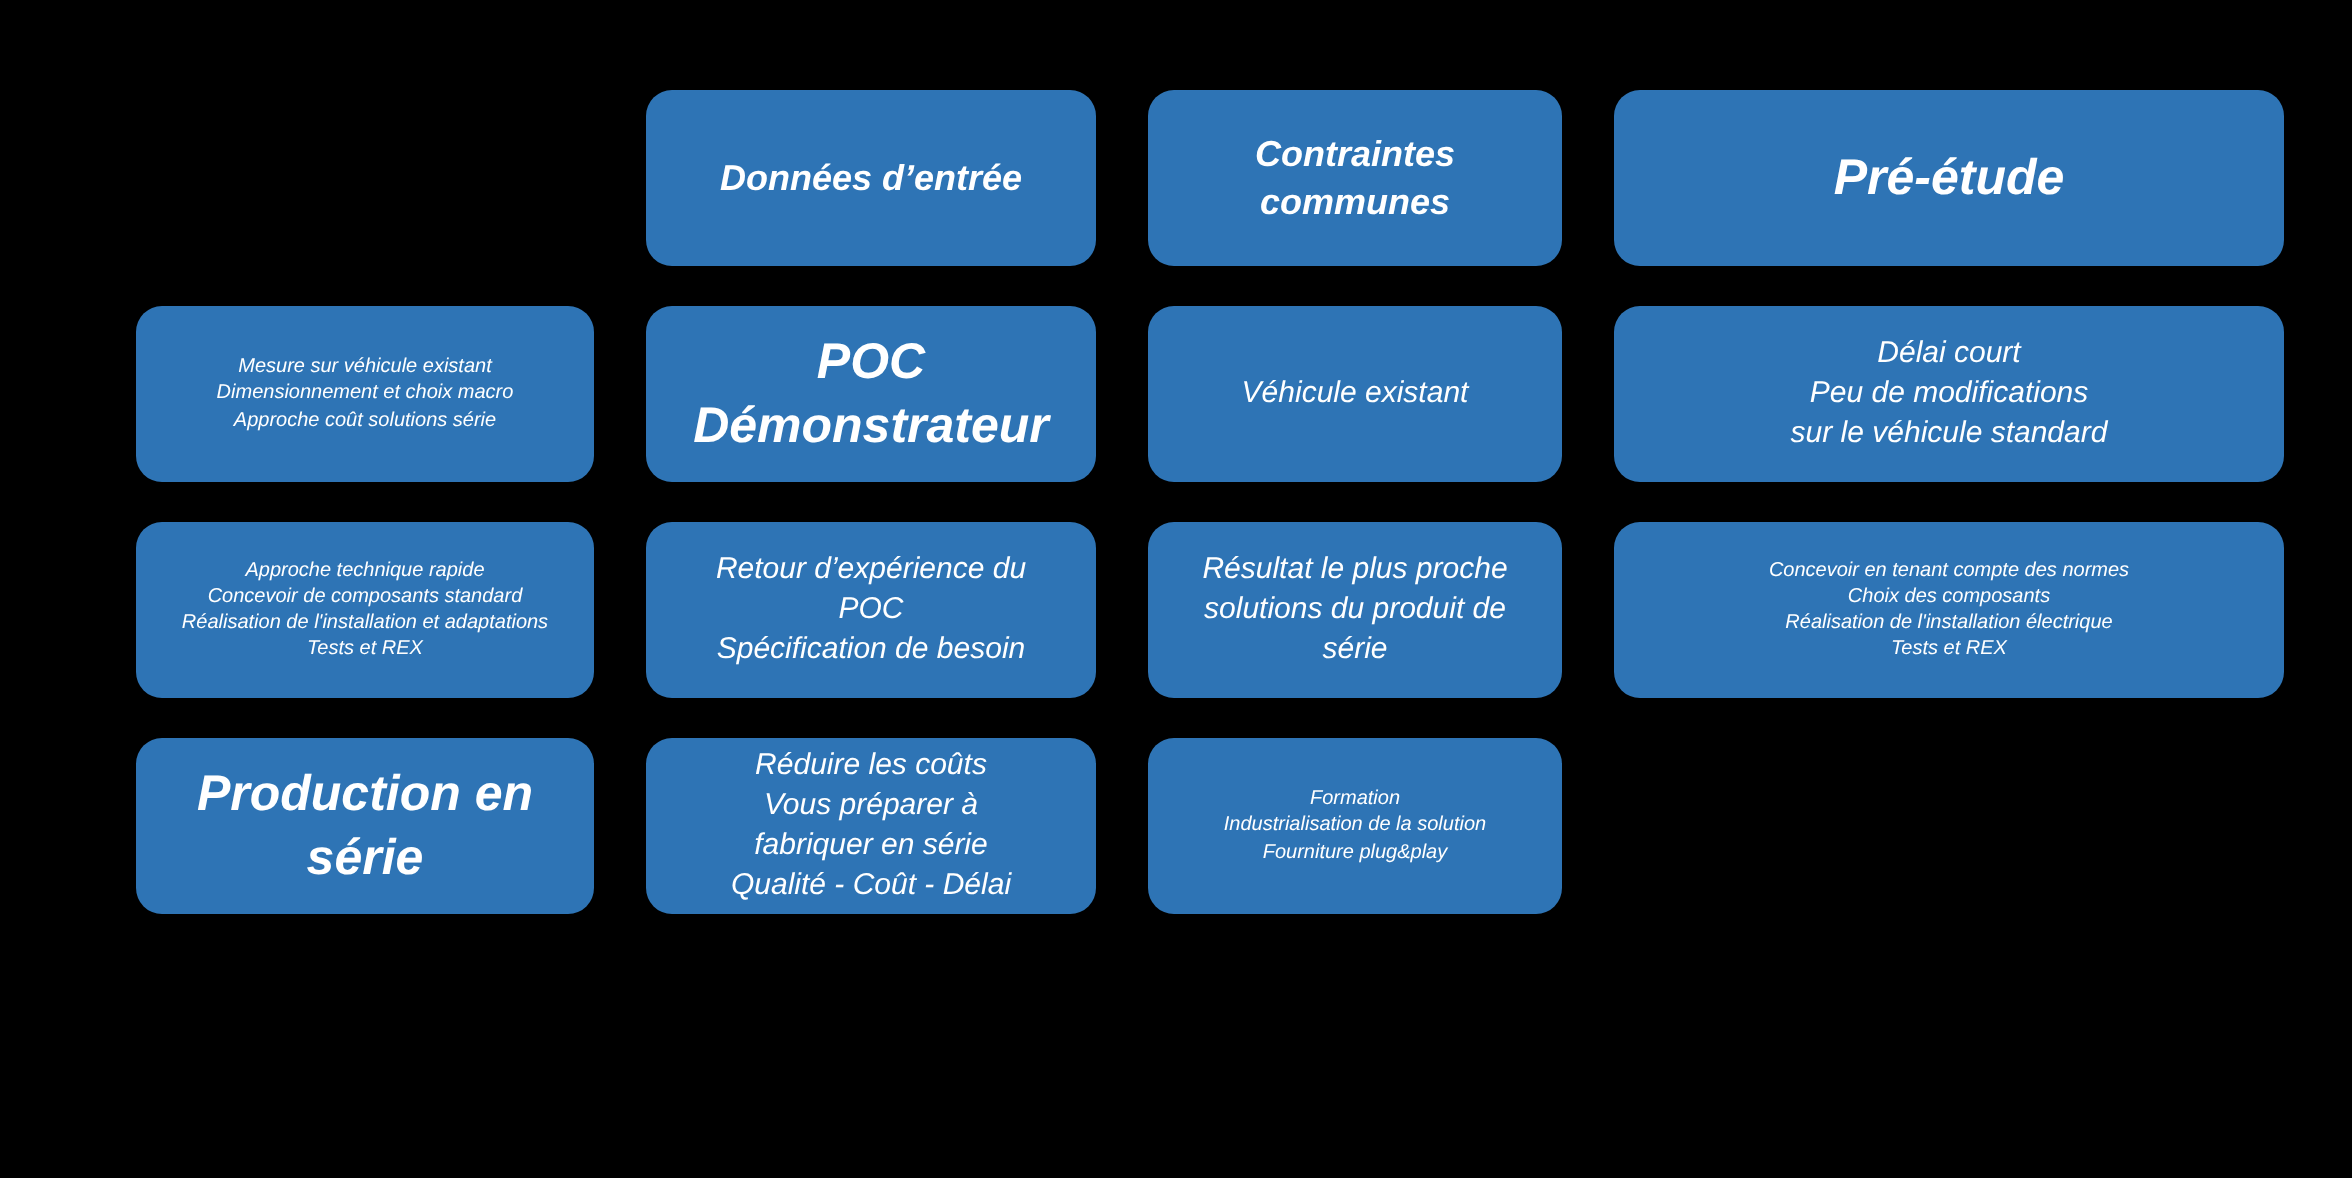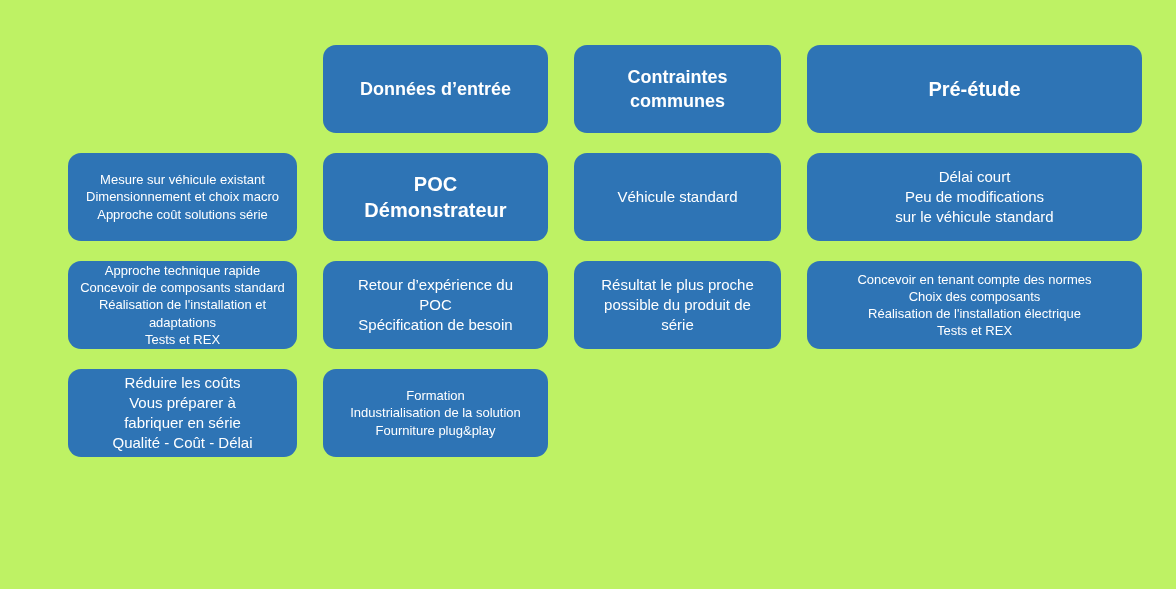--- a/index.html
+++ b/index.html
@@ -3,22 +3,23 @@
 <meta charset="utf-8">
 <style>
   * { margin: 0; padding: 0; box-sizing: border-box; }
   html, body { background: #ffffff; }
   body { font-family: "Liberation Sans", sans-serif; }
 
   .diagram {
     position: relative;
     width: 1176px;
     height: 589px;
-    background: #bef264;
+    background: #000000;
     overflow: hidden;
+    font-style: italic;
   }
 
   .grid {
     display: grid;
     grid-template-columns: 229px 225px 207px 335px;
     grid-template-rows: 88px 88px 88px 88px 88px;
     column-gap: 26px;
     row-gap: 20px;
     padding: 45px 0 0 68px;
   }
@@ -36,31 +37,31 @@
   }
 
   .box.header {
     font-weight: bold;
     font-size: 18px;
     line-height: 1.35;
   }
 
   .box.rowlabel {
     font-weight: bold;
-    font-size: 20px;
+    font-size: 25px;
     line-height: 1.3;
   }
 
   .box.cell {
     font-size: 15px;
     line-height: 1.32;
   }
 
   .box.cell-wide {
-    font-size: 13px;
+    font-size: 10px;
     line-height: 1.32;
     padding: 20px 5px;
   }
 
   .spacer { background: transparent; }
 </style>
 </head>
 <body>
 
 <div class="diagram">
@@ -71,40 +72,41 @@
     <div class="box header">Contraintes
 communes</div>
 
     <div class="box rowlabel">Pré-étude</div>
     <div class="box cell cell-wide">Mesure sur véhicule existant
 Dimensionnement et choix macro
 Approche coût solutions série</div>
 
     <div class="box rowlabel">POC
 Démonstrateur</div>
-    <div class="box cell">Véhicule standard</div>
+    <div class="box cell">Véhicule existant</div>
     <div class="box cell">Délai court
 Peu de modifications
 sur le véhicule standard</div>
     <div class="box cell cell-wide">Approche technique rapide
 Concevoir de composants standard
 Réalisation de l'installation et adaptations
 Tests et REX</div>
 
     <div class="box cell">Retour d’expérience du
 POC
 Spécification de besoin</div>
     <div class="box cell">Résultat le plus proche
-possible du produit de
+solutions du produit de
 série</div>
     <div class="box cell cell-wide">Concevoir en tenant compte des normes
 Choix des composants
 Réalisation de l'installation électrique
 Tests et REX</div>
 
+    <div class="box rowlabel">Production en série</div>
     <div class="box cell">Réduire les coûts
 Vous préparer à
 fabriquer en série
 Qualité - Coût -  Délai</div>
     <div class="box cell cell-wide">Formation
 Industrialisation de la solution
 Fourniture plug&amp;play</div>
 
   </div>
 </div>

